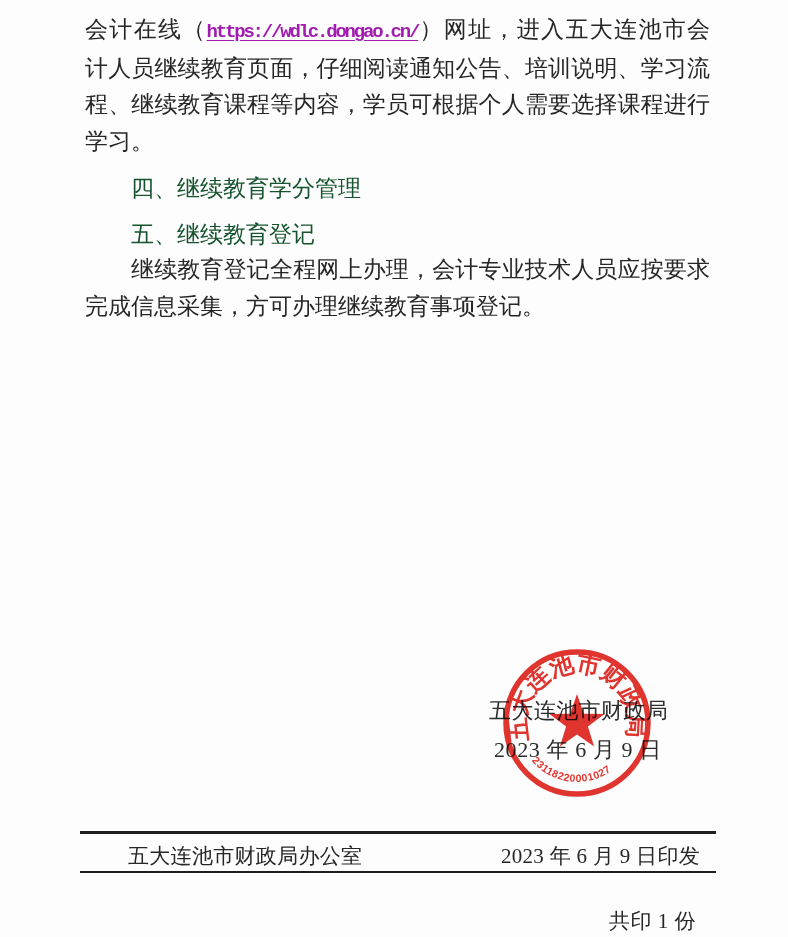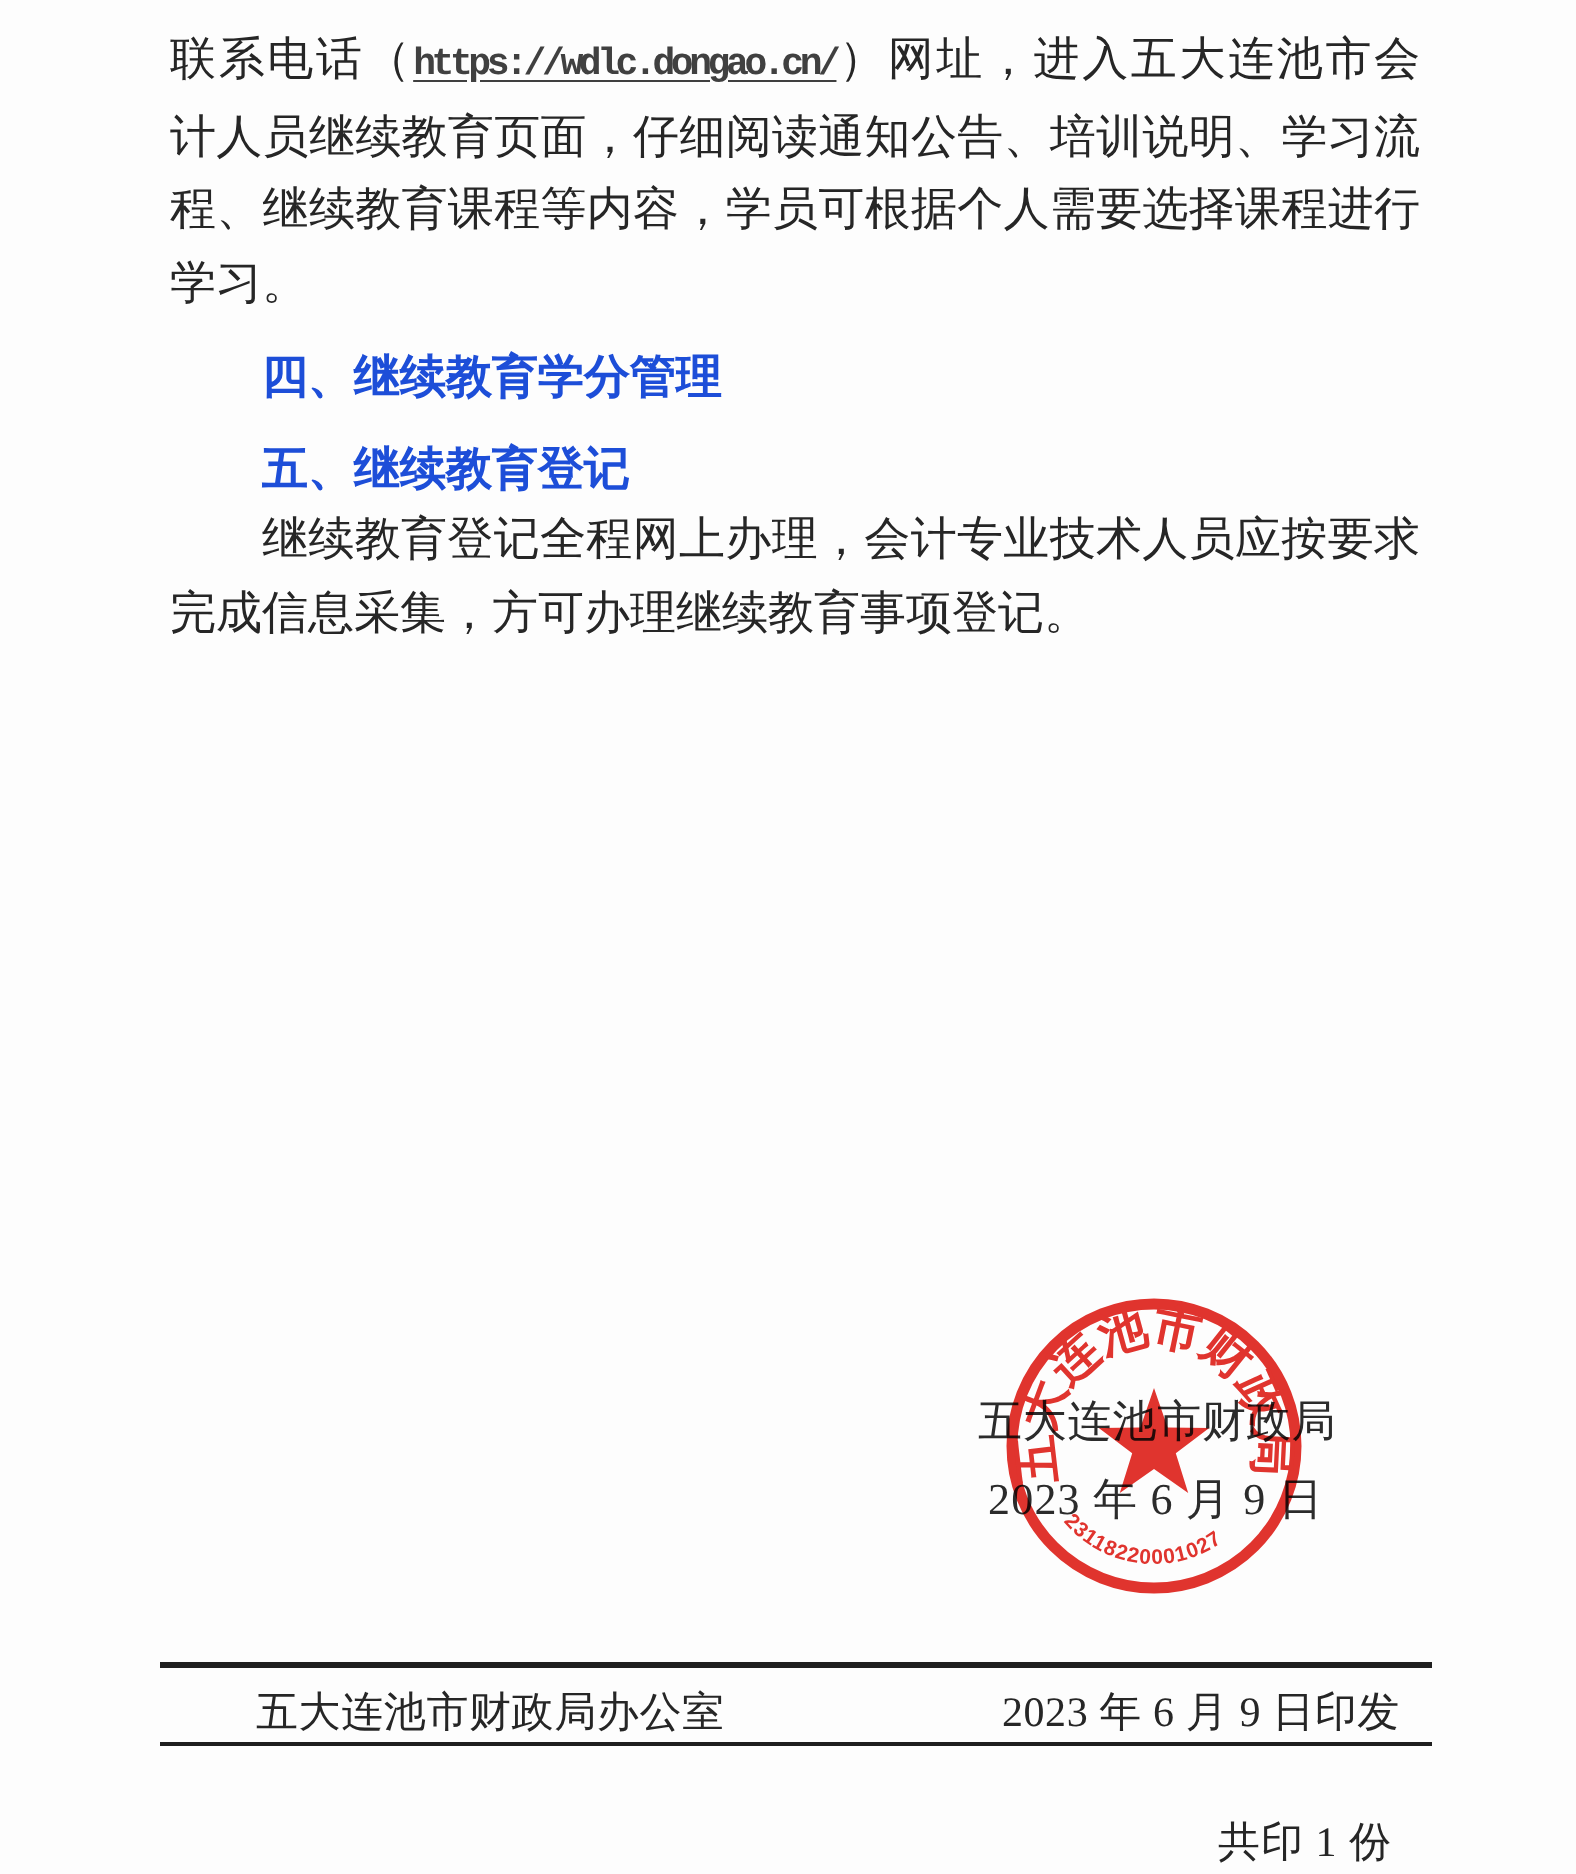--- a/index.html
+++ b/index.html
@@ -24,35 +24,35 @@
     line-height: 36.7px;
     text-align: justify;
   }
 
   .para { margin: 0; }
   .indent { text-indent: 46px; }
 
   .heading {
     margin: 9px 0 0 0;
     font-size: 23px;
-    font-weight: bold;
+    font-weight: normal;
     font-family: "Liberation Sans", "DejaVu Sans", sans-serif;
     text-indent: 46px;
     line-height: 36.7px;
-    color: #1d4ed8;
+    color: #14532d;
   }
 
   .url {
     font-family: "Liberation Mono", "DejaVu Sans Mono", monospace;
     font-weight: bold;
     font-size: 19px;
     letter-spacing: -2.2px;
     text-decoration: underline;
     text-underline-offset: 3px;
-    color: #404040;
+    color: #a21caf;
     white-space: nowrap;
   }
 
   .contact {
     margin: 0;
     padding-left: 57px;
     text-align: left;
   }
   .contact-gap { margin-left: 62px; }
 
@@ -123,21 +123,21 @@
     margin-top: 34px;
     letter-spacing: 0.5px;
   }
 </style>
 </head>
 <body>
 
 <div class="page">
 
   <div class="content">
-    <p class="para"><span>联系电话（</span><span class="url">https://wdlc.dongao.cn/</span><span>）网址，进入五大连池市会计人员继续教育页面，仔细阅读通知公告、培训说明、学习流程、继续教育课程等内容，学员可根据个人需要选择课程进行学习。</span></p>
+    <p class="para"><span>会计在线（</span><span class="url">https://wdlc.dongao.cn/</span><span>）网址，进入五大连池市会计人员继续教育页面，仔细阅读通知公告、培训说明、学习流程、继续教育课程等内容，学员可根据个人需要选择课程进行学习。</span></p>
 
     <h2 class="heading">四、继续教育学分管理</h2>
 
     <h2 class="heading">五、继续教育登记</h2>
     <p class="para indent">继续教育登记全程网上办理，会计专业技术人员应按要求完成信息采集，方可办理继续教育事项登记。</p>
 
   </div>
 
   <div class="sign-org">五大连池市财政局</div>
   <div class="sign-date">2023 年 6 月 9 日</div>

